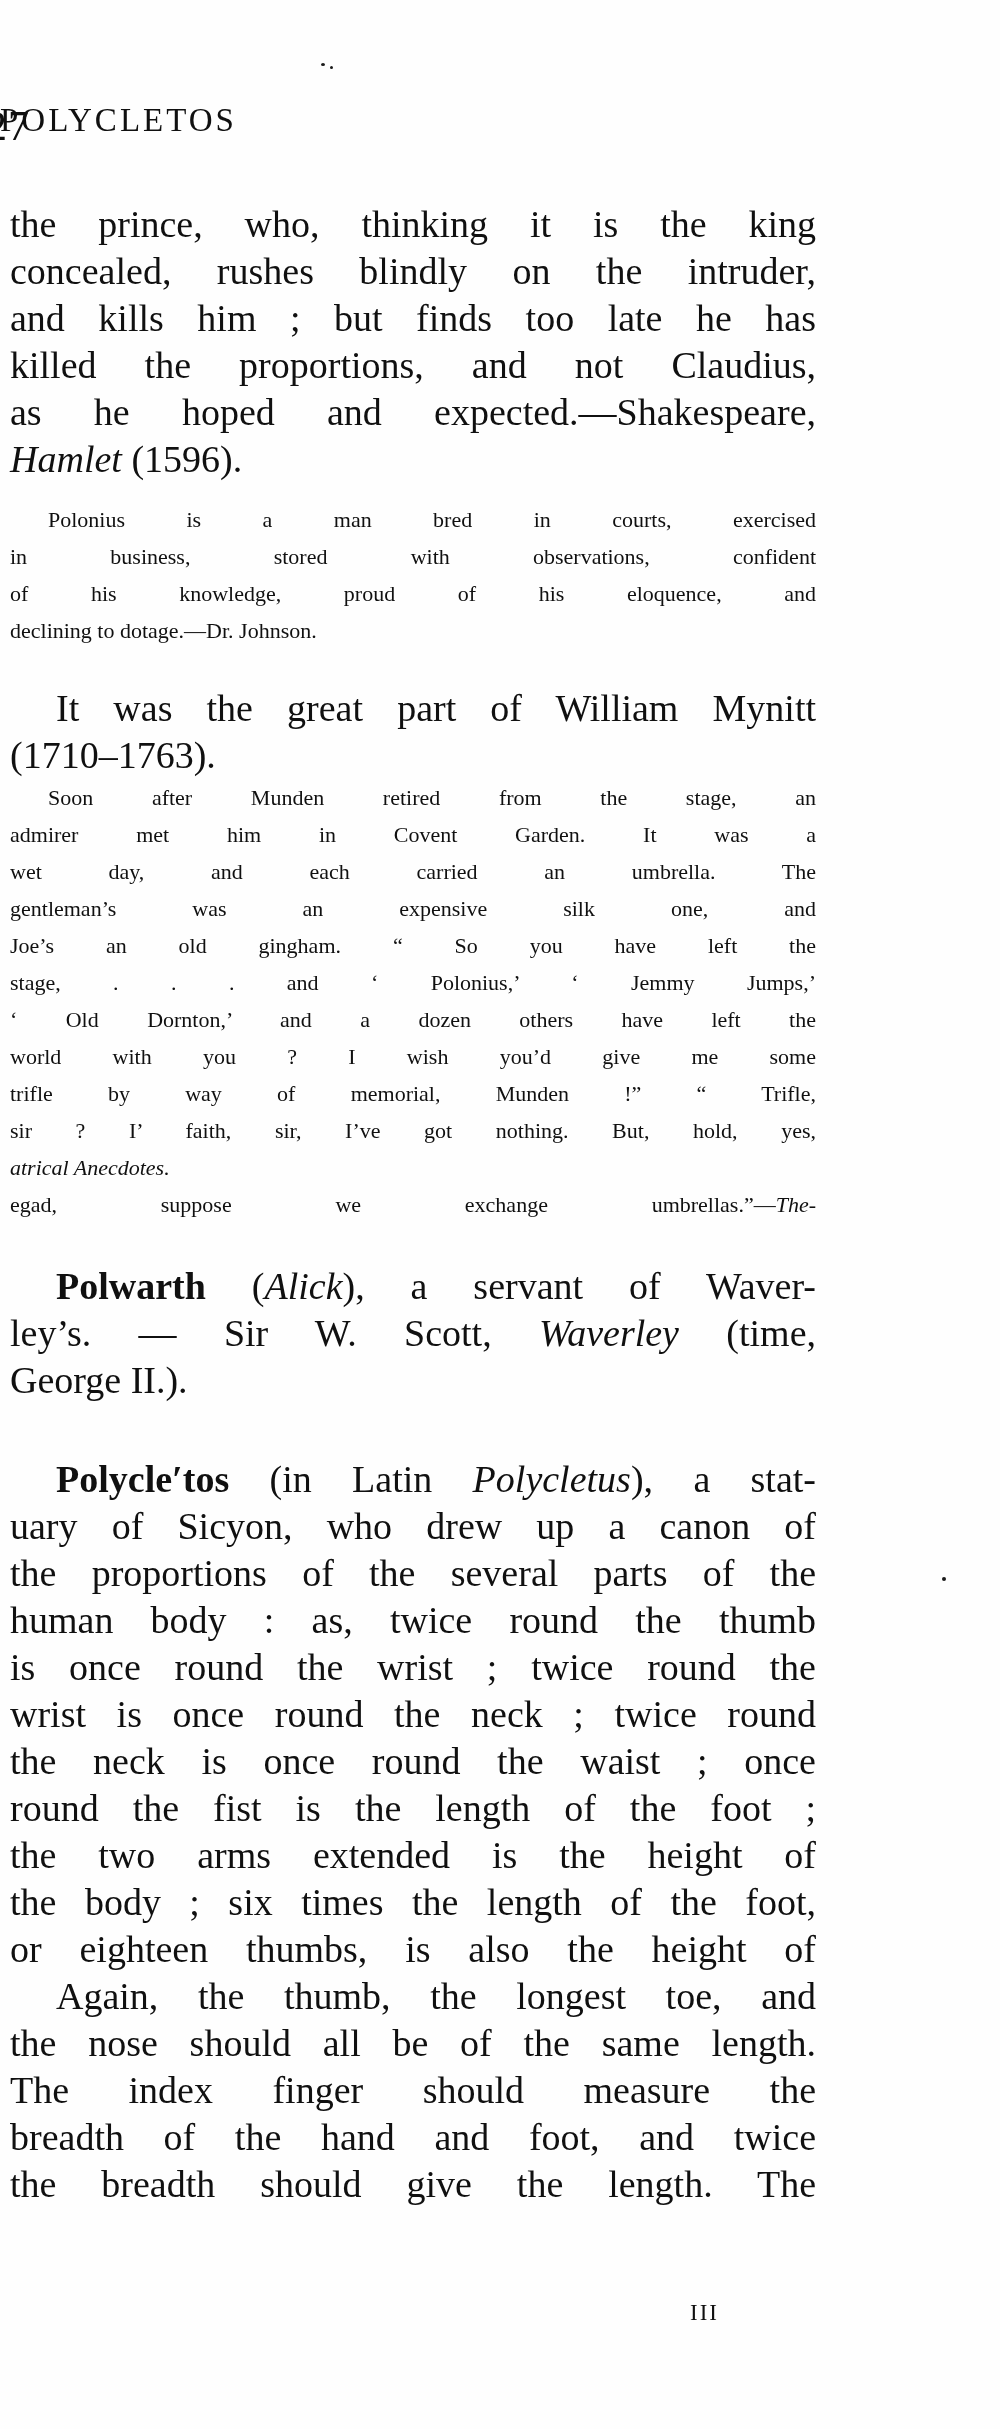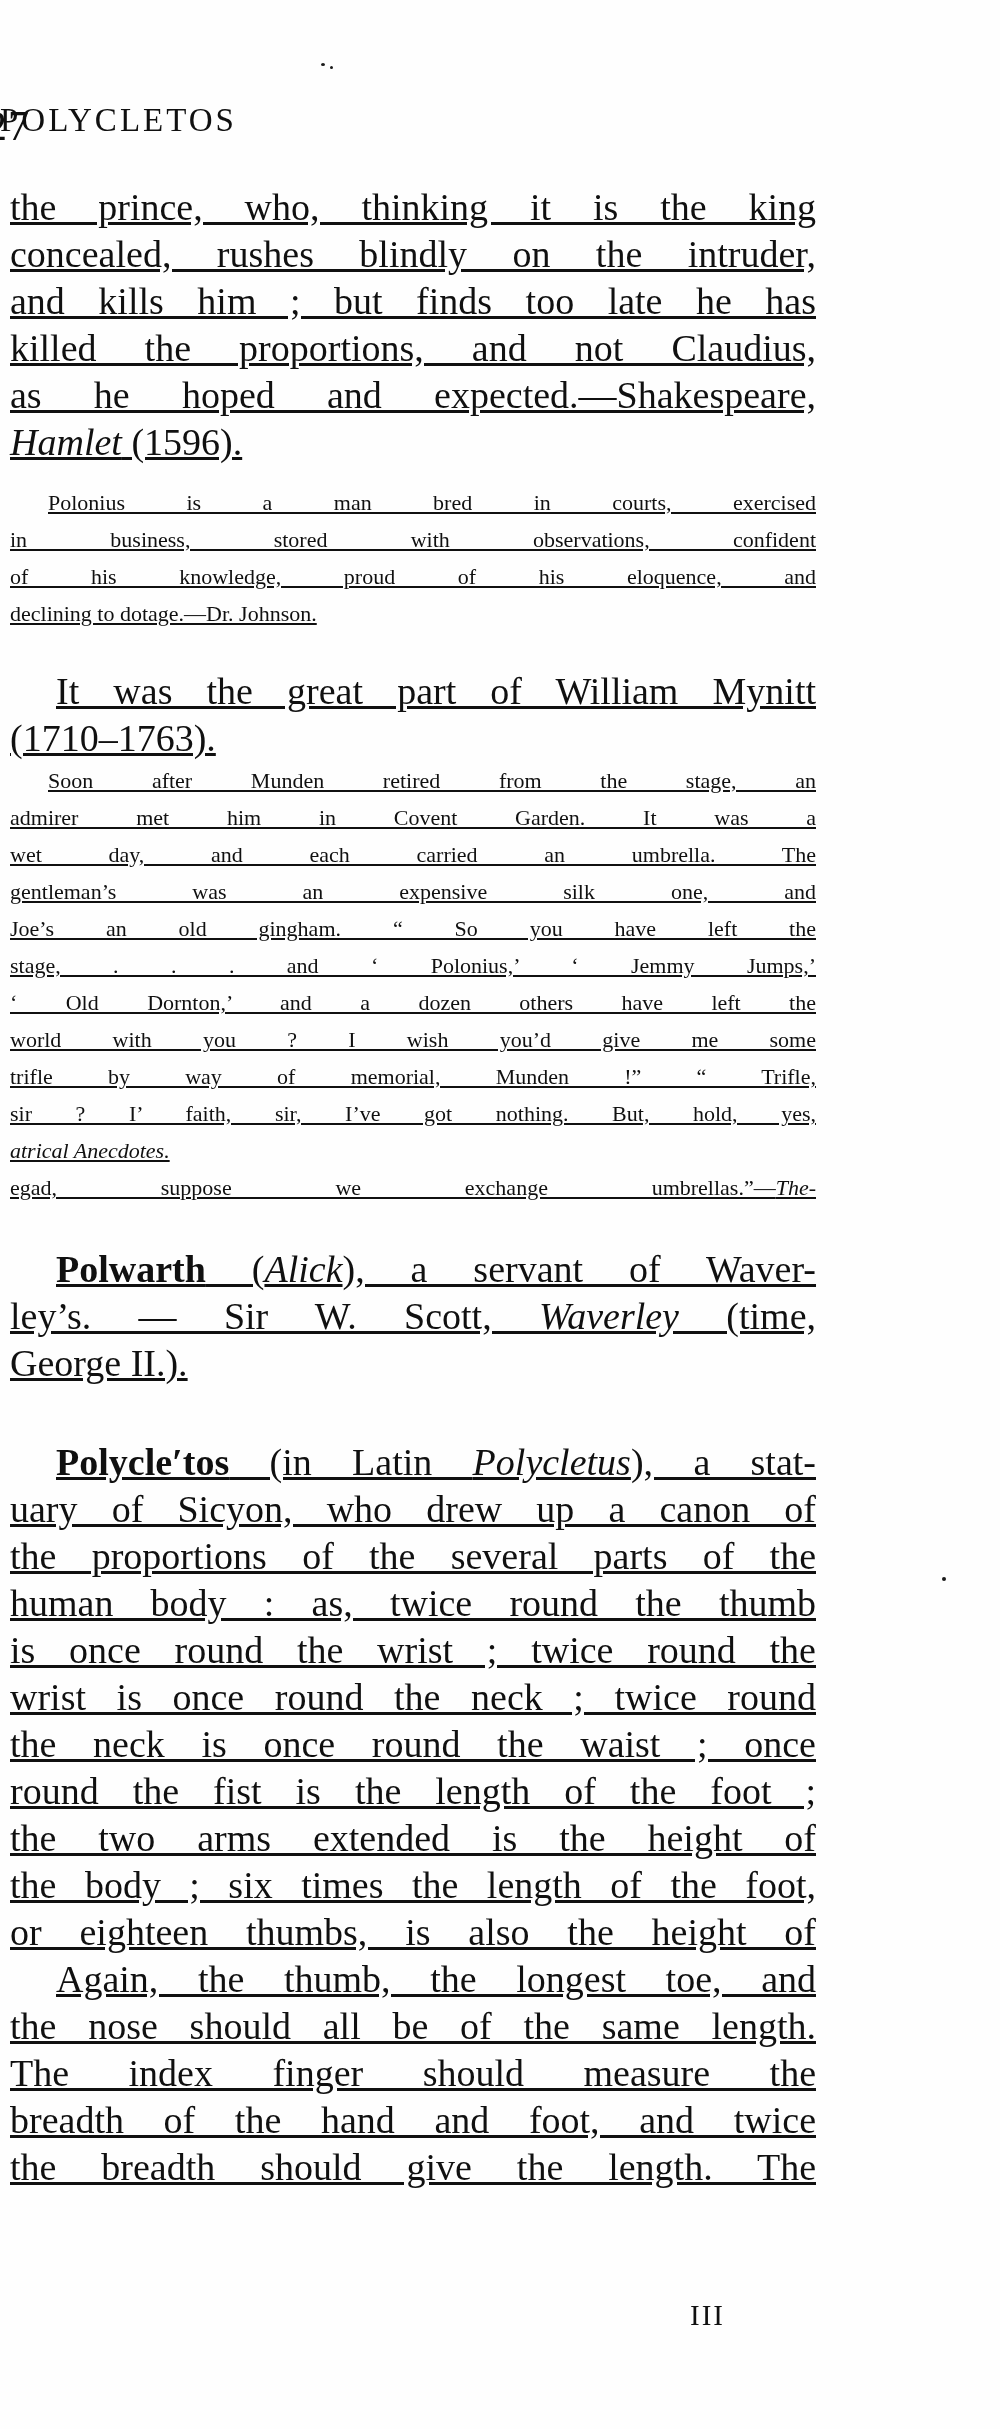--- a/index.html
+++ b/index.html
@@ -15,37 +15,37 @@
   .page-number{
     position:absolute;left:-14px;top:105px;
     font-size:42px;line-height:1;letter-spacing:1px;
   }
   .running-head{
     position:absolute;left:0;top:104px;width:646px;
     text-align:left;
     font-size:33px;line-height:1;letter-spacing:3px;
   }
   .text-column{
-    position:absolute;left:10px;top:184px;width:806px;text-decoration:underline;
+    position:absolute;left:10px;top:201px;width:806px;
   }
   .para{margin:0;padding:0;}
   .para.main{font-size:38px;line-height:47px;}
   .para.small{font-size:22px;line-height:37px;}
   .line{
     text-align:justify;
     text-align-last:justify;
   }
   .line.last{text-align-last:left;}
   .para.main .line.indent{padding-left:46px;}
   .para.small .line.indent{padding-left:38px;}
   .b{font-weight:bold;}
   .i{font-style:italic;}
   .signature-mark{
     position:absolute;left:690px;top:2301px;
-    font-size:29px;line-height:1;letter-spacing:2px;
+    font-size:23px;line-height:1;letter-spacing:2px;
   }
   .speck{position:absolute;background:#1a1a1a;border-radius:50%;}
   .speck.s1{left:321px;top:63px;width:4px;height:3px;}
   .speck.s2{left:330px;top:66px;width:3px;height:3px;}
   .speck.s3{left:942px;top:1577px;width:4px;height:4px;}
 </style>
 </head>
 <body>
 
 <div class="speck s1"></div>

